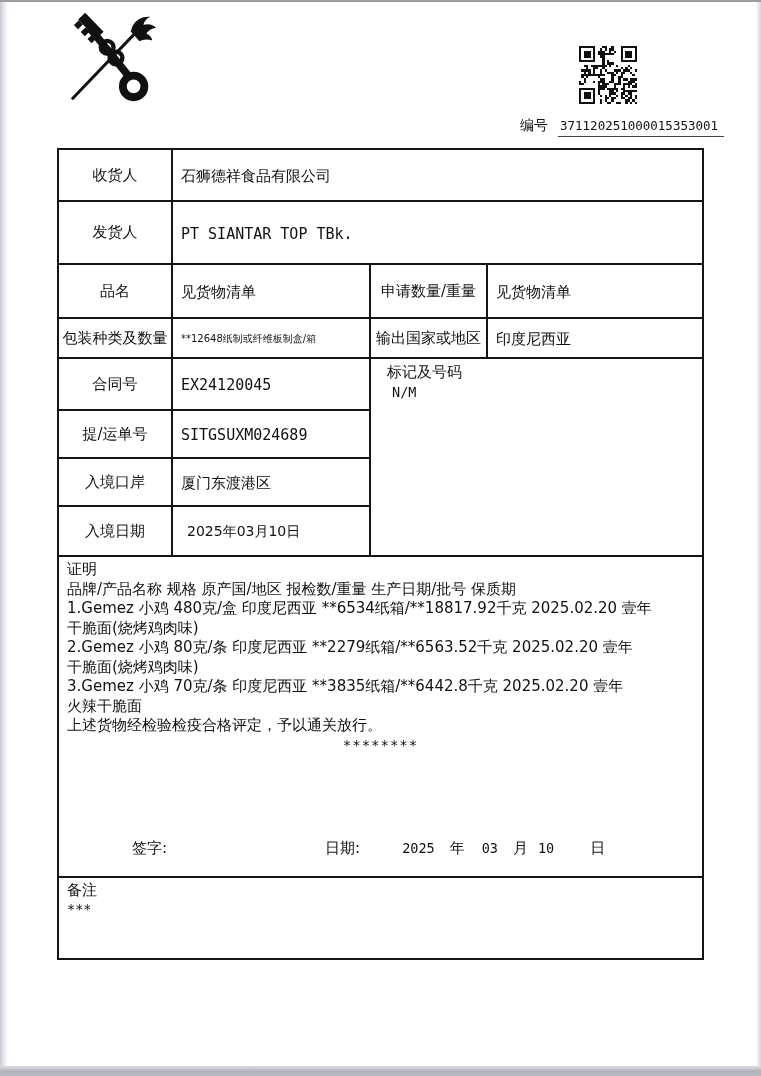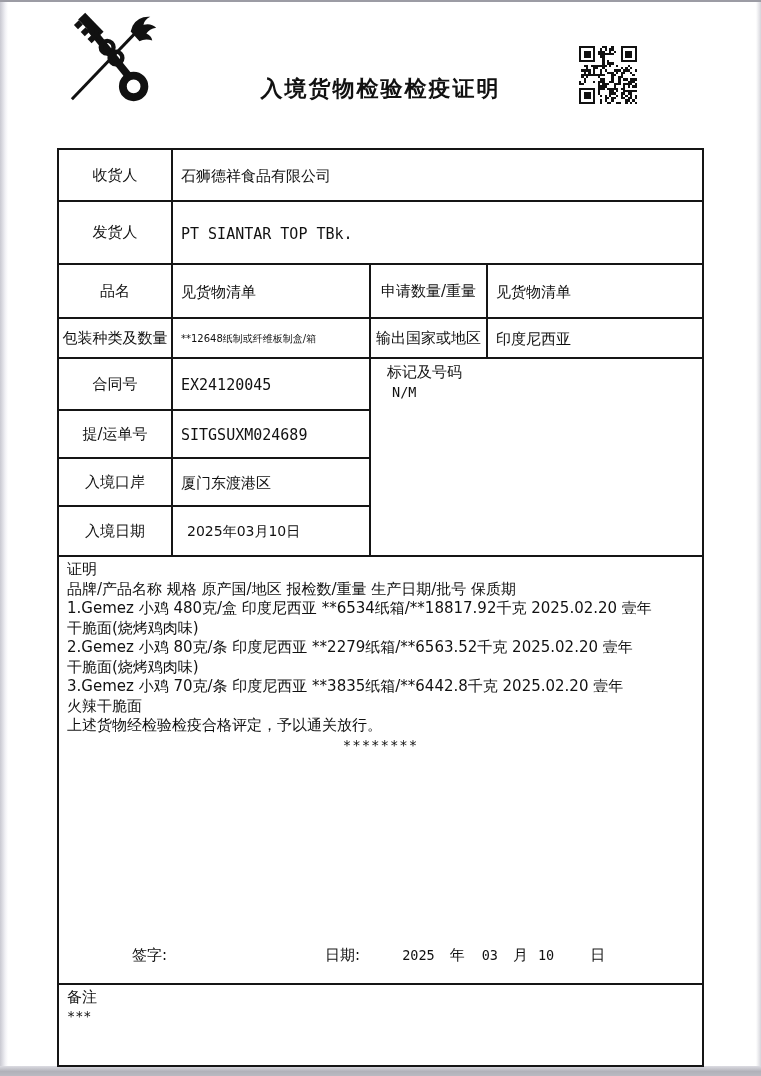--- a/index.html
+++ b/index.html
@@ -78,21 +78,20 @@
       <path d="M24 18 L66 70" stroke="#111" stroke-width="8" fill="none"></path>
 
       <circle cx="42" cy="38" r="6.5" stroke="#111" stroke-width="4.5" fill="none"></circle>
       <circle cx="51" cy="49" r="6.5" stroke="#111" stroke-width="4.5" fill="none"></circle>
       <path d="M36 30 q-8 -4 -4 -12" stroke="#111" stroke-width="4" fill="none"></path>
 
       <circle cx="69" cy="78" r="11" stroke="#111" stroke-width="8" fill="none"></circle>
     </svg>
   </div>
 
-  <div class="title2">入境货物检验检疫证明</div>
 
   <div class="qr">
     <svg id="qr-svg" viewBox="0 0 25 25" width="60" height="58" xmlns="http://www.w3.org/2000/svg" shape-rendering="crispEdges">
         <rect x="0" y="0" width="7" height="7" fill="#111"></rect>
         <rect x="1" y="1" width="5" height="5" fill="#fff"></rect>
         <rect x="2" y="2" width="3" height="3" fill="#111"></rect>
         <rect x="18" y="0" width="7" height="7" fill="#111"></rect>
         <rect x="19" y="1" width="5" height="5" fill="#fff"></rect>
         <rect x="20" y="2" width="3" height="3" fill="#111"></rect>
         <rect x="0" y="18" width="7" height="7" fill="#111"></rect>
@@ -290,20 +289,24 @@
         <rect x="12" y="24" width="1" height="1" fill="#111"></rect>
         <rect x="13" y="24" width="1" height="1" fill="#111"></rect>
         <rect x="16" y="24" width="1" height="1" fill="#111"></rect>
         <rect x="17" y="24" width="1" height="1" fill="#111"></rect>
         <rect x="20" y="24" width="1" height="1" fill="#111"></rect>
         <rect x="22" y="24" width="1" height="1" fill="#111"></rect>
         <rect x="24" y="24" width="1" height="1" fill="#111"></rect>
       </svg>
   </div>
 
+  <div class="serial">
+    <span>编号</span>
+    <span class="num">371120251000015353001</span>
+  </div>
 
   <table class="doc">
     <colgroup>
         <col style="width:114px">
         <col style="width:198px">
         <col style="width:117px">
         <col style="width:216px">
       </colgroup>
 
     <tbody>
@@ -348,21 +351,21 @@
     <tr style="height:48px">
       <td class="lab">入境口岸</td>
       <td class="val">厦门东渡港区</td>
     </tr>
 
     <tr style="height:50px">
       <td class="lab">入境日期</td>
       <td class="val" style="padding-left:14px;font-size:14px">2025年03月10日</td>
     </tr>
 
-    <tr style="height:428px">
+    <tr style="height:321px">
       <td class="cert" colspan="4">
         <div>证明</div>
         <div>品牌/产品名称 规格 原产国/地区 报检数/重量 生产日期/批号 保质期</div>
         <div>1.Gemez 小鸡 480克/盒 印度尼西亚 **6534纸箱/**18817.92千克 2025.02.20 壹年</div>
         <div>干脆面(烧烤鸡肉味)</div>
         <div>2.Gemez 小鸡 80克/条 印度尼西亚 **2279纸箱/**6563.52千克 2025.02.20 壹年</div>
         <div>干脆面(烧烤鸡肉味)</div>
         <div>3.Gemez 小鸡 70克/条 印度尼西亚 **3835纸箱/**6442.8千克 2025.02.20 壹年</div>
         <div>火辣干脆面</div>
         <div>上述货物经检验检疫合格评定，予以通关放行。</div>

